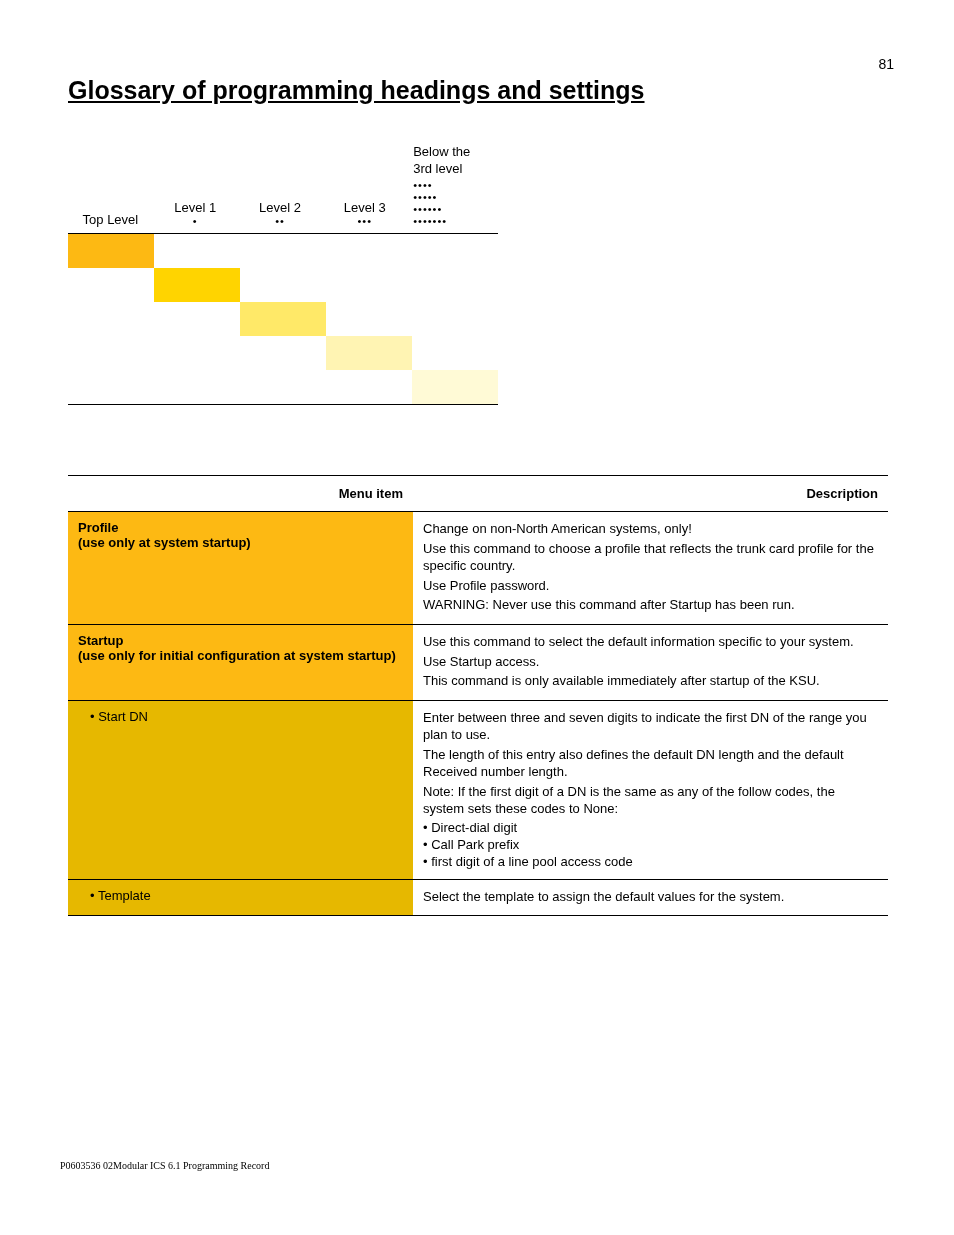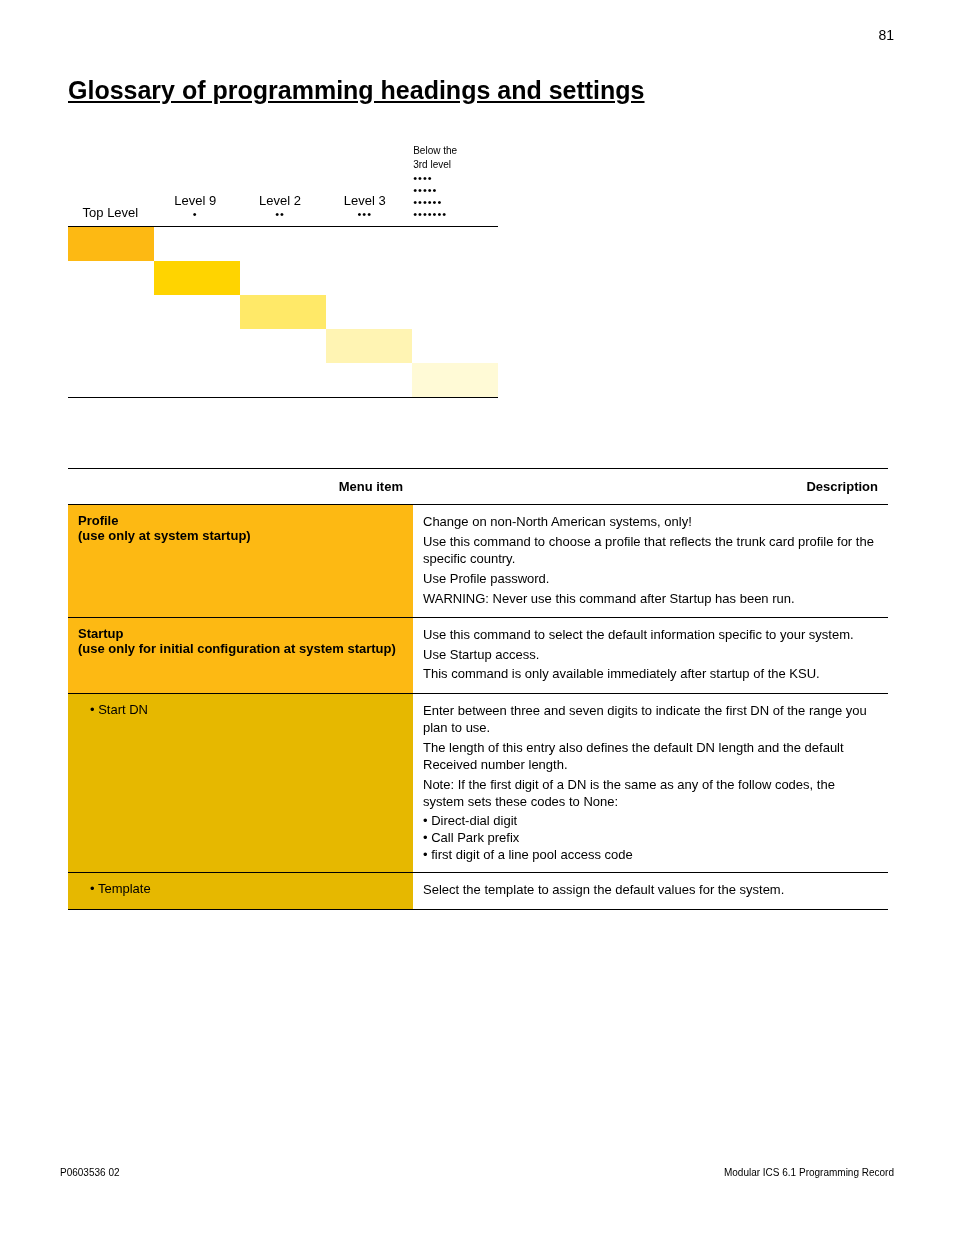--- a/index.html
+++ b/index.html
@@ -12,21 +12,21 @@
   }
   .page {
     width: 954px;
     height: 1235px;
     position: relative;
     box-sizing: border-box;
     padding: 40px 60px 30px 68px;
   }
   .page-number {
     position: absolute;
-    top: 27px;
+    top: 56px;
     right: 60px;
     font-size: 14px;
   }
   h1.title {
     font-size: 25px;
     font-weight: bold;
     margin: 36px 0 40px 0;
     font-family: Arial, Helvetica, sans-serif;
     text-decoration: underline;
   }
@@ -54,21 +54,21 @@
   .lvl-col .dots {
     font-size: 11px;
     line-height: 1.1;
     letter-spacing: 1px;
   }
   .lvl-col.below {
     text-align: left;
     padding-left: 6px;
   }
   .lvl-col.below .below-label {
-    font-size: 10px;
+    font-size: 13px;
     line-height: 1.15;
     margin-bottom: 2px;
   }
   .levels-boxes {
     border: 1px solid #000;
     border-left: none;
     border-right: none;
     border-bottom: 1px solid #000;
     margin-top: 6px;
   }
@@ -113,46 +113,47 @@
   .menu-note { font-weight: bold; font-size: 13px; }
   .bg-orange { background: #fdb913; }
   .bg-gold   { background: #e6b800; }
   .indent-bullet { padding-left: 12px; }
 
   .desc-line { margin: 0 0 2px 0; line-height: 1.35; }
   .bullet-line { margin: 0 0 2px 0; padding-left: 0; }
 
   .footer {
     position: absolute;
-    bottom: 57px;
+    bottom: 64px;
     left: 60px;
     right: 60px;
     font-size: 10px;
     display: flex;
-    justify-content: space-between;
+    justify-content: flex-start;
+    font-family: Liberation Serif, serif;
   }
 </style>
 </head>
 <body>
 
 <div class="page">
 
   <div class="page-number">81</div>
 
   <h1 class="title">Glossary of programming headings and settings</h1>
 
 
   <div class="levels">
     <div class="levels-headers">
       <div class="lvl-col">
         <div>Top Level</div>
         <div class="dots"></div>
       </div>
       <div class="lvl-col">
-        <div>Level 9</div>
+        <div>Level 1</div>
         <div class="dots">•</div>
       </div>
       <div class="lvl-col">
         <div>Level 2</div>
         <div class="dots">••</div>
       </div>
       <div class="lvl-col">
         <div>Level 3</div>
         <div class="dots">•••</div>
       </div>

